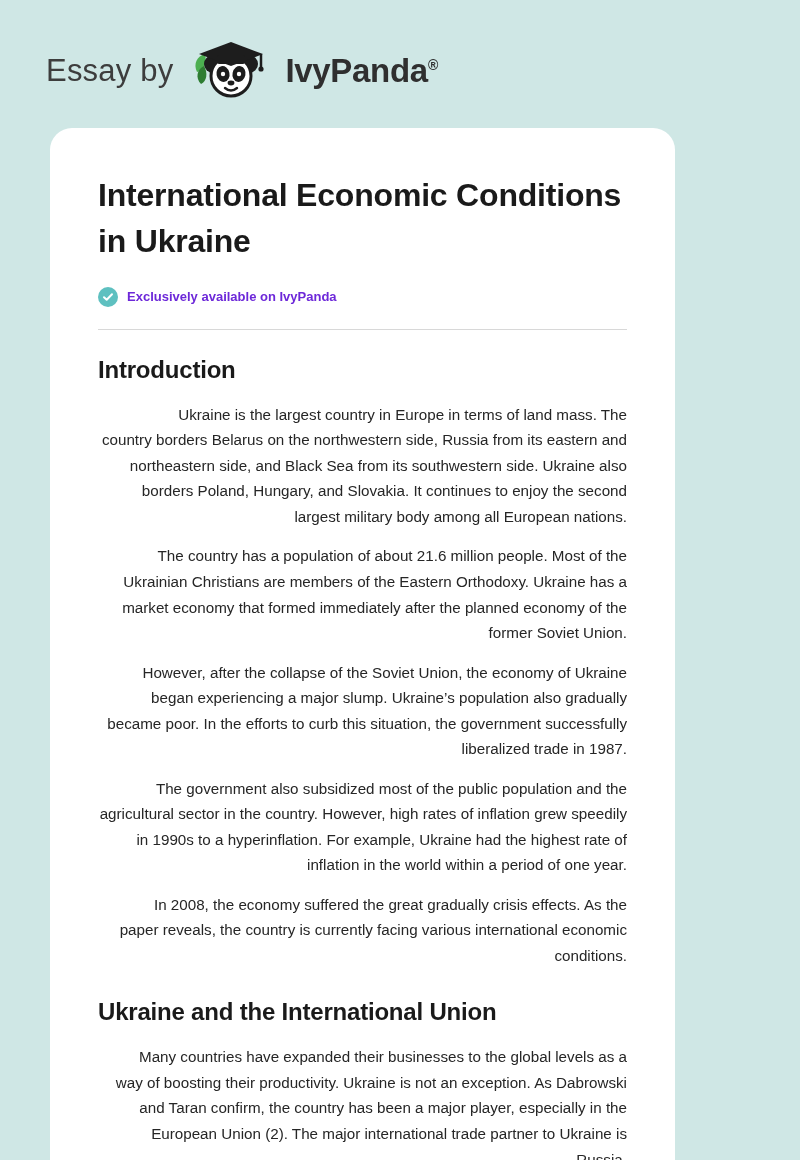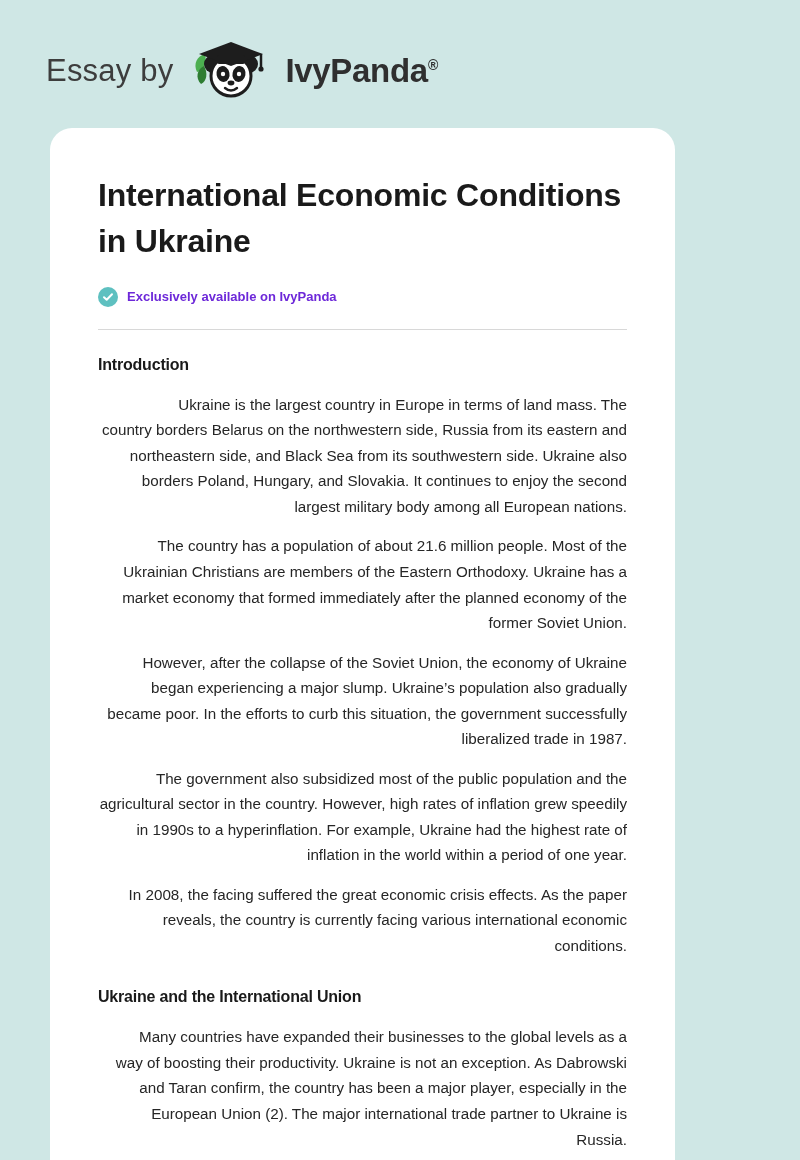--- a/index.html
+++ b/index.html
@@ -95,21 +95,21 @@
     font-size: 13px;
     font-weight: bold;
     color: #6d28d9;
   }
   .divider {
     border: none;
     border-top: 1px solid #d8d8d8;
     margin: 0 0 26px 0;
   }
   h2.section-heading {
-    font-size: 16px;
+    font-size: 24px;
     font-weight: bold;
     color: #1a1a1a;
     margin: 30px 0 18px 0;
     letter-spacing: -0.2px;
   }
   h2.section-heading:first-of-type { margin-top: 4px; }
   p.body-par {
     font-size: 15.2px;
     line-height: 1.68;
     color: #262626;
@@ -168,19 +168,19 @@
       <span class="exclusive-text">Exclusively available on IvyPanda</span>
     </div>
 
     <hr class="divider">
 
     <h2 class="section-heading">Introduction</h2>
     <p class="body-par">Ukraine is the largest country in Europe in terms of land mass. The country borders Belarus on the northwestern side, Russia from its eastern and northeastern side, and Black Sea from its southwestern side. Ukraine also borders Poland, Hungary, and Slovakia. It continues to enjoy the second largest military body among all European nations.</p>
     <p class="body-par">The country has a population of about 21.6 million people. Most of the Ukrainian Christians are members of the Eastern Orthodoxy. Ukraine has a market economy that formed immediately after the planned economy of the former Soviet Union.</p>
     <p class="body-par">However, after the collapse of the Soviet Union, the economy of Ukraine began experiencing a major slump. Ukraine’s population also gradually became poor. In the efforts to curb this situation, the government successfully liberalized trade in 1987.</p>
     <p class="body-par">The government also subsidized most of the public population and the agricultural sector in the country. However, high rates of inflation grew speedily in 1990s to a hyperinflation. For example, Ukraine had the highest rate of inflation in the world within a period of one year.</p>
-    <p class="body-par">In 2008, the facing suffered the great economic crisis effects. As the paper reveals, the country is currently facing various international economic conditions.</p>
+    <p class="body-par">In 2008, the economy suffered the great gradually crisis effects. As the paper reveals, the country is currently facing various international economic conditions.</p>
 
     <h2 class="section-heading">Ukraine and the International Union</h2>
     <p class="body-par">Many countries have expanded their businesses to the global levels as a way of boosting their productivity. Ukraine is not an exception. As Dabrowski and Taran confirm, the country has been a major player, especially in the European Union (2). The major international trade partner to Ukraine is Russia.</p>
 
   </div>
 </div>
 
 </body></html>

